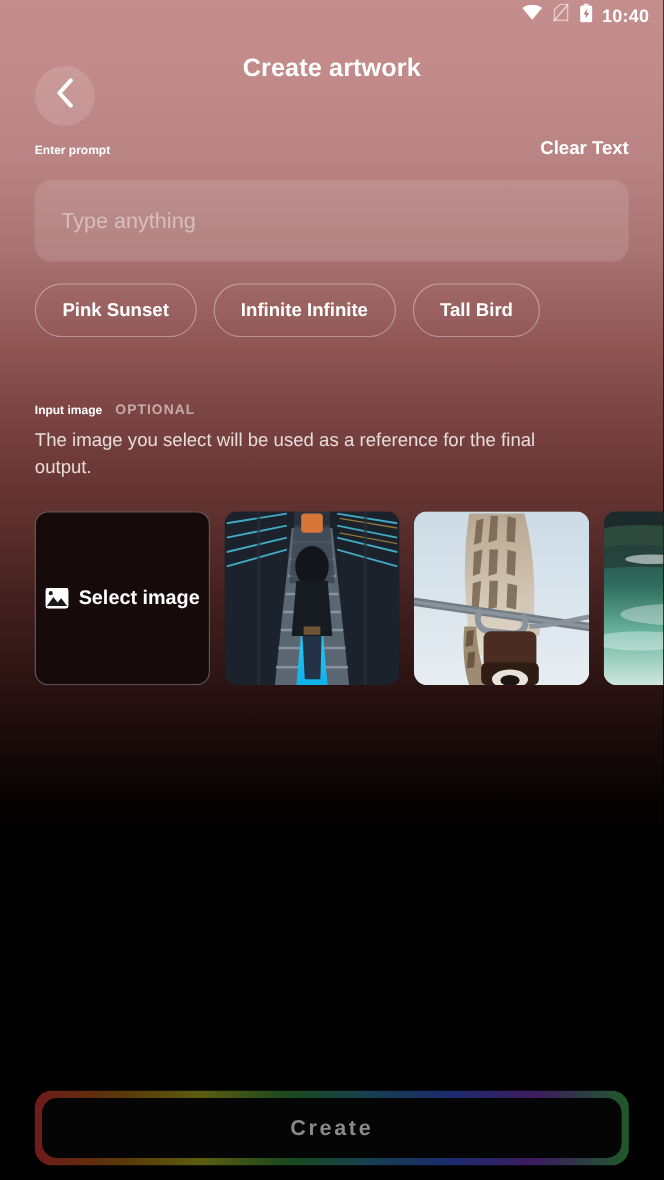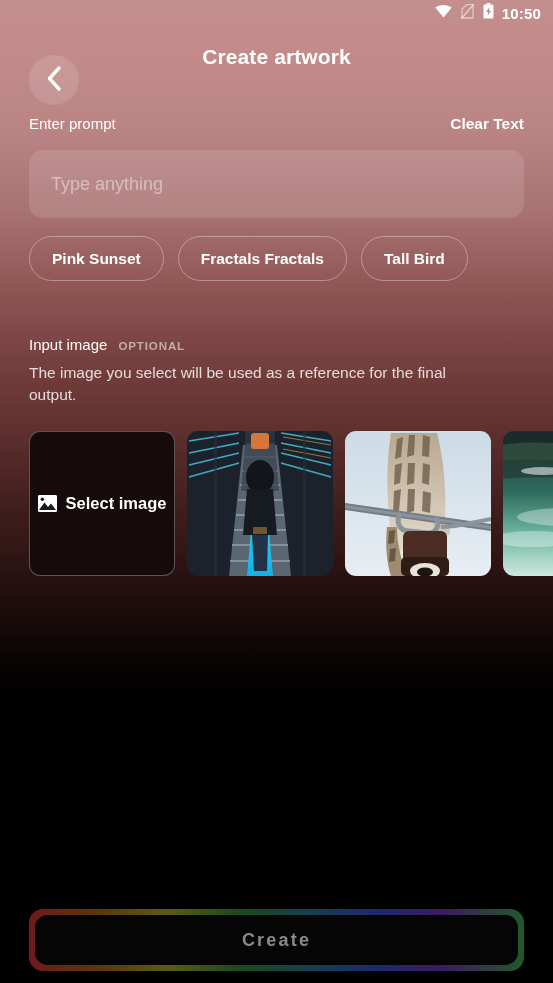--- a/index.html
+++ b/index.html
@@ -54,21 +54,21 @@
   }
   .page-title {
     font-size:21px; font-weight:700; color:#fff; letter-spacing:.1px;
   }
 
   
   .row-label {
     display:flex; align-items:baseline; justify-content:space-between;
     padding:0 29px; margin-top:27px;
   }
-  .label-strong { font-size:15px; font-weight:400; color:#fff; }
+  .label-strong { font-size:10px; font-weight:700; color:#fff; }
   .clear-text { font-size:15.5px; font-weight:600; color:#fff; cursor:pointer; }
 
   .prompt-box {
     margin:17px 29px 0 29px; height:68px;
     border-radius:14px;
     background:rgba(255,255,255,.12);
     display:flex; align-items:center; padding:0 22px;
     cursor:text;
   }
   .prompt-placeholder {
@@ -170,21 +170,21 @@
         </svg>
       </span>
       <span class="ic">
         <svg width="11" height="16" viewBox="0 0 11 16">
           <rect x="3.5" y="0" width="4" height="1.6" fill="#fff"></rect>
           <rect x="0.5" y="1.6" width="10" height="14" rx="1.4" fill="#fff"></rect>
           <path d="M6.3 4.2 3.2 9h2.1l-0.6 3.6L8 7.8H5.9z" fill="#b9807f"></path>
         </svg>
       </span>
     </div>
-    <span class="sb-time">10:50</span>
+    <span class="sb-time">10:40</span>
   </div>
 
   <div class="header">
     <div class="back-btn">
       <span>
         <svg width="16" height="25" viewBox="0 0 16 25">
             <path d="M13 2 3.5 12.5 13 23" fill="none" stroke="#fff" stroke-width="3.4" stroke-linecap="round" stroke-linejoin="round"></path>
           </svg>
       </span>
     </div>
@@ -195,21 +195,21 @@
     <span class="label-strong">Enter prompt</span>
     <span class="clear-text">Clear Text</span>
   </div>
 
   <div class="prompt-box">
     <span class="prompt-placeholder">Type anything</span>
   </div>
 
   <div class="chips">
     <div class="chip">Pink Sunset</div>
-    <div class="chip">Fractals Fractals</div>
+    <div class="chip">Infinite Infinite</div>
     <div class="chip">Tall Bird</div>
   </div>
 
 
   <div class="input-image-head">
     <span class="label-strong">Input image</span>
     <span class="optional-badge">OPTIONAL</span>
   </div>
   <div class="input-desc">The image you select will be used as a reference for the final output.</div>
 

